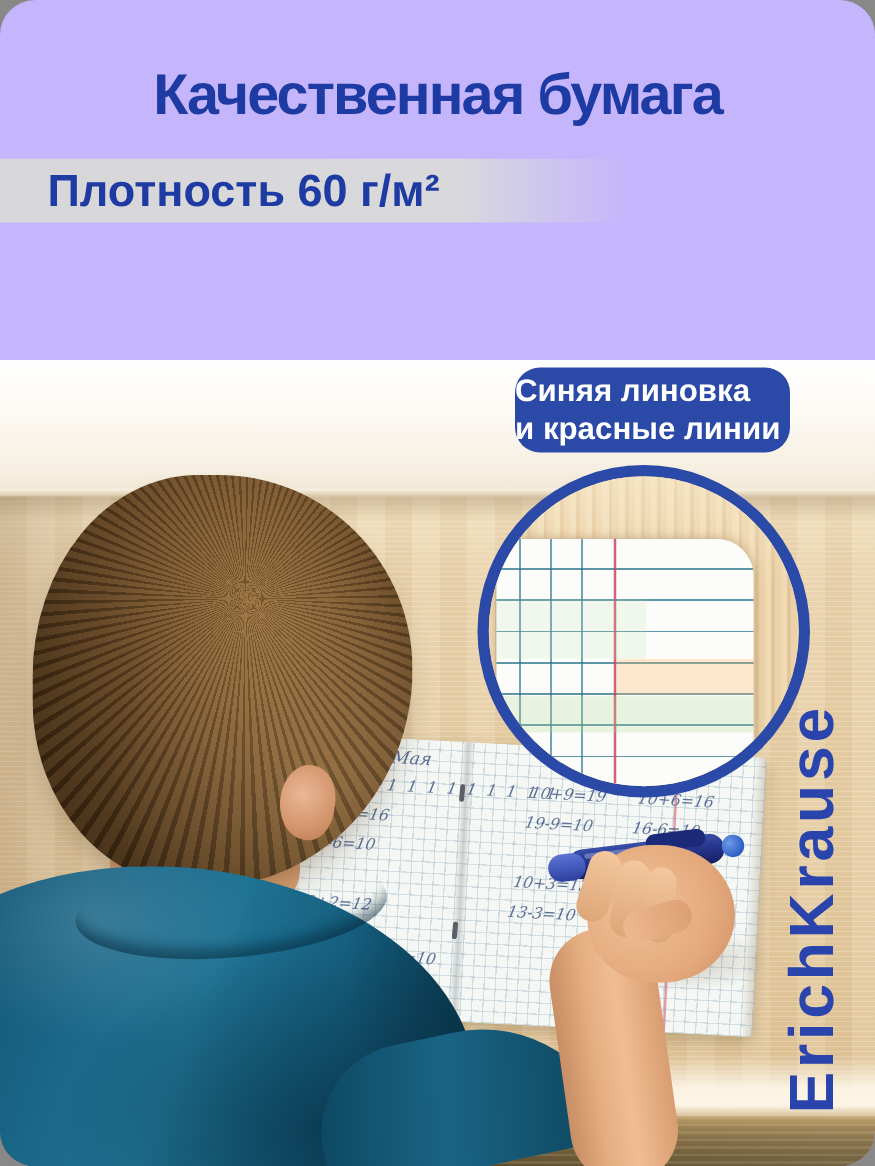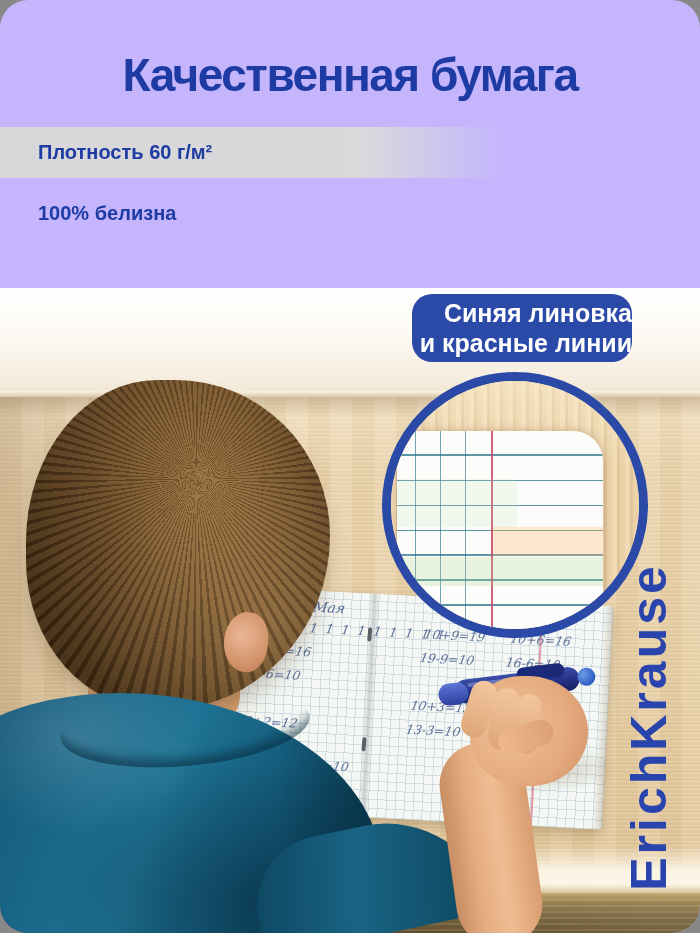--- a/index.html
+++ b/index.html
@@ -3,21 +3,21 @@
 <meta charset="utf-8">
 <style>
   html,body{margin:0;padding:0;background:#888;}
   .canvas{position:relative;width:700px;height:933px;background:#c4b5fd;overflow:hidden;
           font-family:"Liberation Sans",sans-serif;border-radius:28px;}
   .abs{position:absolute;}
 
   
   .page-title{left:0;top:48px;width:700px;text-align:center;
     font-size:46px;font-weight:800;letter-spacing:-1.5px;color:#1e3ba3;z-index:40;}
-  .feature-row{left:0;width:700px;color:#1e3ba3;font-weight:700;font-size:20px;
+  .feature-row{left:0;width:700px;color:#1e3ba3;font-weight:700;font-size:36px;
     padding-left:38px;box-sizing:border-box;z-index:40;display:flex;align-items:center;}
   .feature-bar{background:linear-gradient(90deg,#d7d7da 0%,#d9d9dc 52%,rgba(217,217,220,0) 72%);}
   .row1{top:127px;height:51px;}
   .row2{top:188px;height:50px;}
   .row3{top:245px;height:44px;}
 
   
   .photo-wall{left:0;top:288px;width:700px;height:110px;z-index:1;
     background:linear-gradient(180deg,#ffffff 0%,#fdfaf4 40%,#f6eee1 80%,#f1e6d2 100%);}
   .shelf-edge{left:0;top:391px;width:700px;height:6px;z-index:2;
@@ -132,36 +132,33 @@
         rgba(0,0,0,0) 19.5px 43px,rgba(40,115,140,.65) 43px 44.5px,
         rgba(0,0,0,0) 44.5px 68px,rgba(40,115,140,.65) 68px 69.5px,rgba(0,0,0,0) 69.5px 100%);}
   .mag-red{left:94px;top:0;width:2px;height:200px;background:rgba(200,70,100,.85);}
   .tint-orange{left:96px;top:96px;width:110px;height:29px;background:rgba(255,185,100,.30);}
   .tint-green{left:0;top:126px;width:206px;height:29px;background:rgba(170,215,140,.26);}
   .tint-green2{left:0;top:48px;width:120px;height:48px;background:rgba(190,220,170,.18);}
 
   
   .badge{left:412px;top:294px;width:220px;height:68px;z-index:32;background:#2b4aa8;
     border-radius:20px;display:flex;flex-direction:column;justify-content:center;
-    align-items:flex-end;color:#ffffff;font-weight:600;font-size:25px;line-height:30px;}
+    align-items:flex-start;color:#ffffff;font-weight:600;font-size:25px;line-height:30px;}
   .brand-logo{left:474px;top:703px;width:340px;height:48px;z-index:6;
     transform:rotate(-90deg);text-align:center;color:#2a44ae;
     font-size:50px;font-weight:800;letter-spacing:3px;}
 </style>
 </head>
 <body>
 
 <div class="canvas">
 
   <div class="abs page-title">Качественная бумага</div>
   <div class="abs feature-row feature-bar row1">
     <span>Плотность 60 г/м²</span>
-  </div>
-  <div class="abs feature-row row2">
-    <span>100% белизна</span>
   </div>
 
   <div class="abs photo-wall"></div>
   <div class="abs shelf-edge"></div>
   <div class="abs wood-wall"></div>
   <div class="abs desk-highlight"></div>
   <div class="abs baseboard"></div>
   <div class="abs desk-edge"></div>
 
   <div class="abs notebook">

